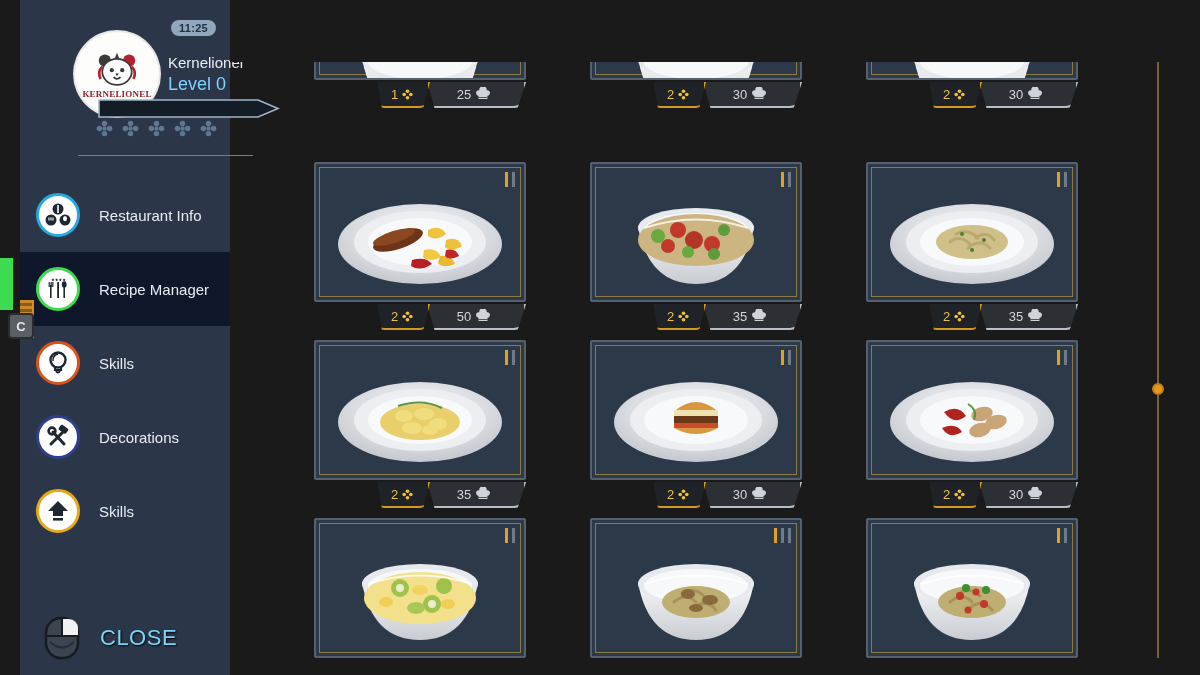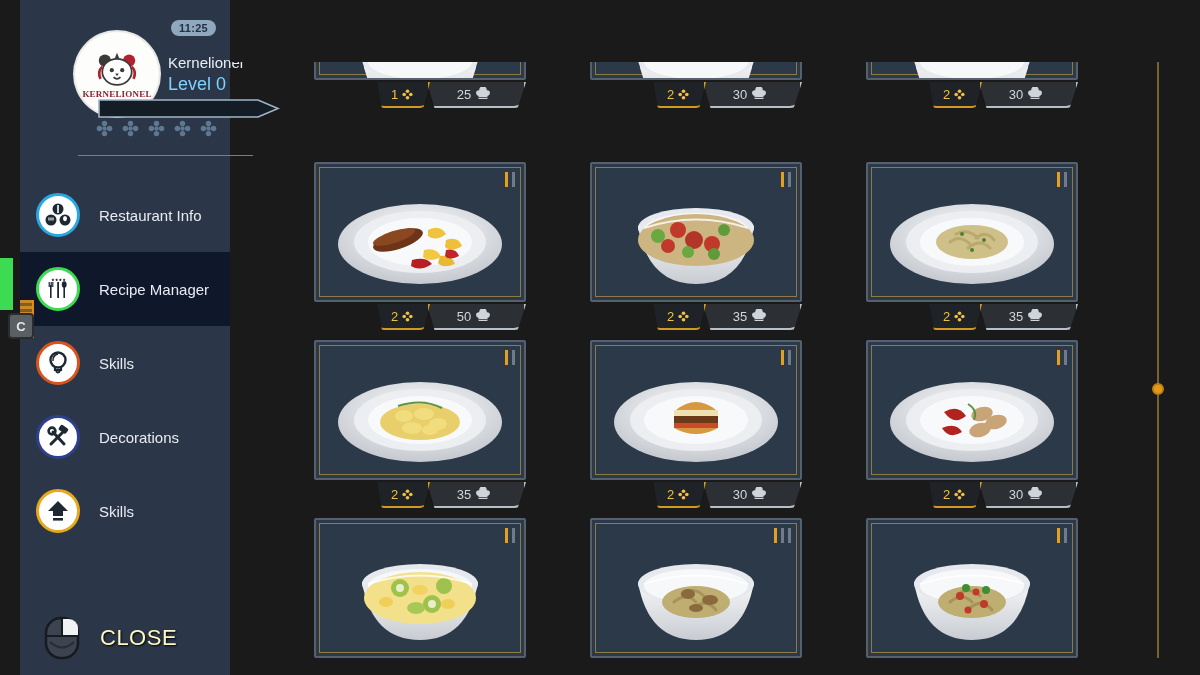--- a/index.html
+++ b/index.html
@@ -95,21 +95,21 @@
     width: 14px; height: 38px;
     background: repeating-linear-gradient(#c98a2a 0 3px, #8a5c18 3px 6px);
     border-right: 2px solid #e08a22;
   }
 
   .close-row {
     position: absolute; left: 22px; bottom: 14px;
     display: flex; align-items: center; gap: 18px;
   }
   .close-lbl {
-    color: #fef9c3; font-size: 22px; letter-spacing: .5px;
+    color: #7dd3fc; font-size: 22px; letter-spacing: .5px;
     text-shadow: 1px 1px 2px #000;
   }
 
   
   .tabs {
     position: absolute; left: 314px; top: 28px;
     display: flex; border-radius: 3px; overflow: hidden;
     box-shadow: 0 1px 3px rgba(0,0,0,.6);
   }
   .tab {

